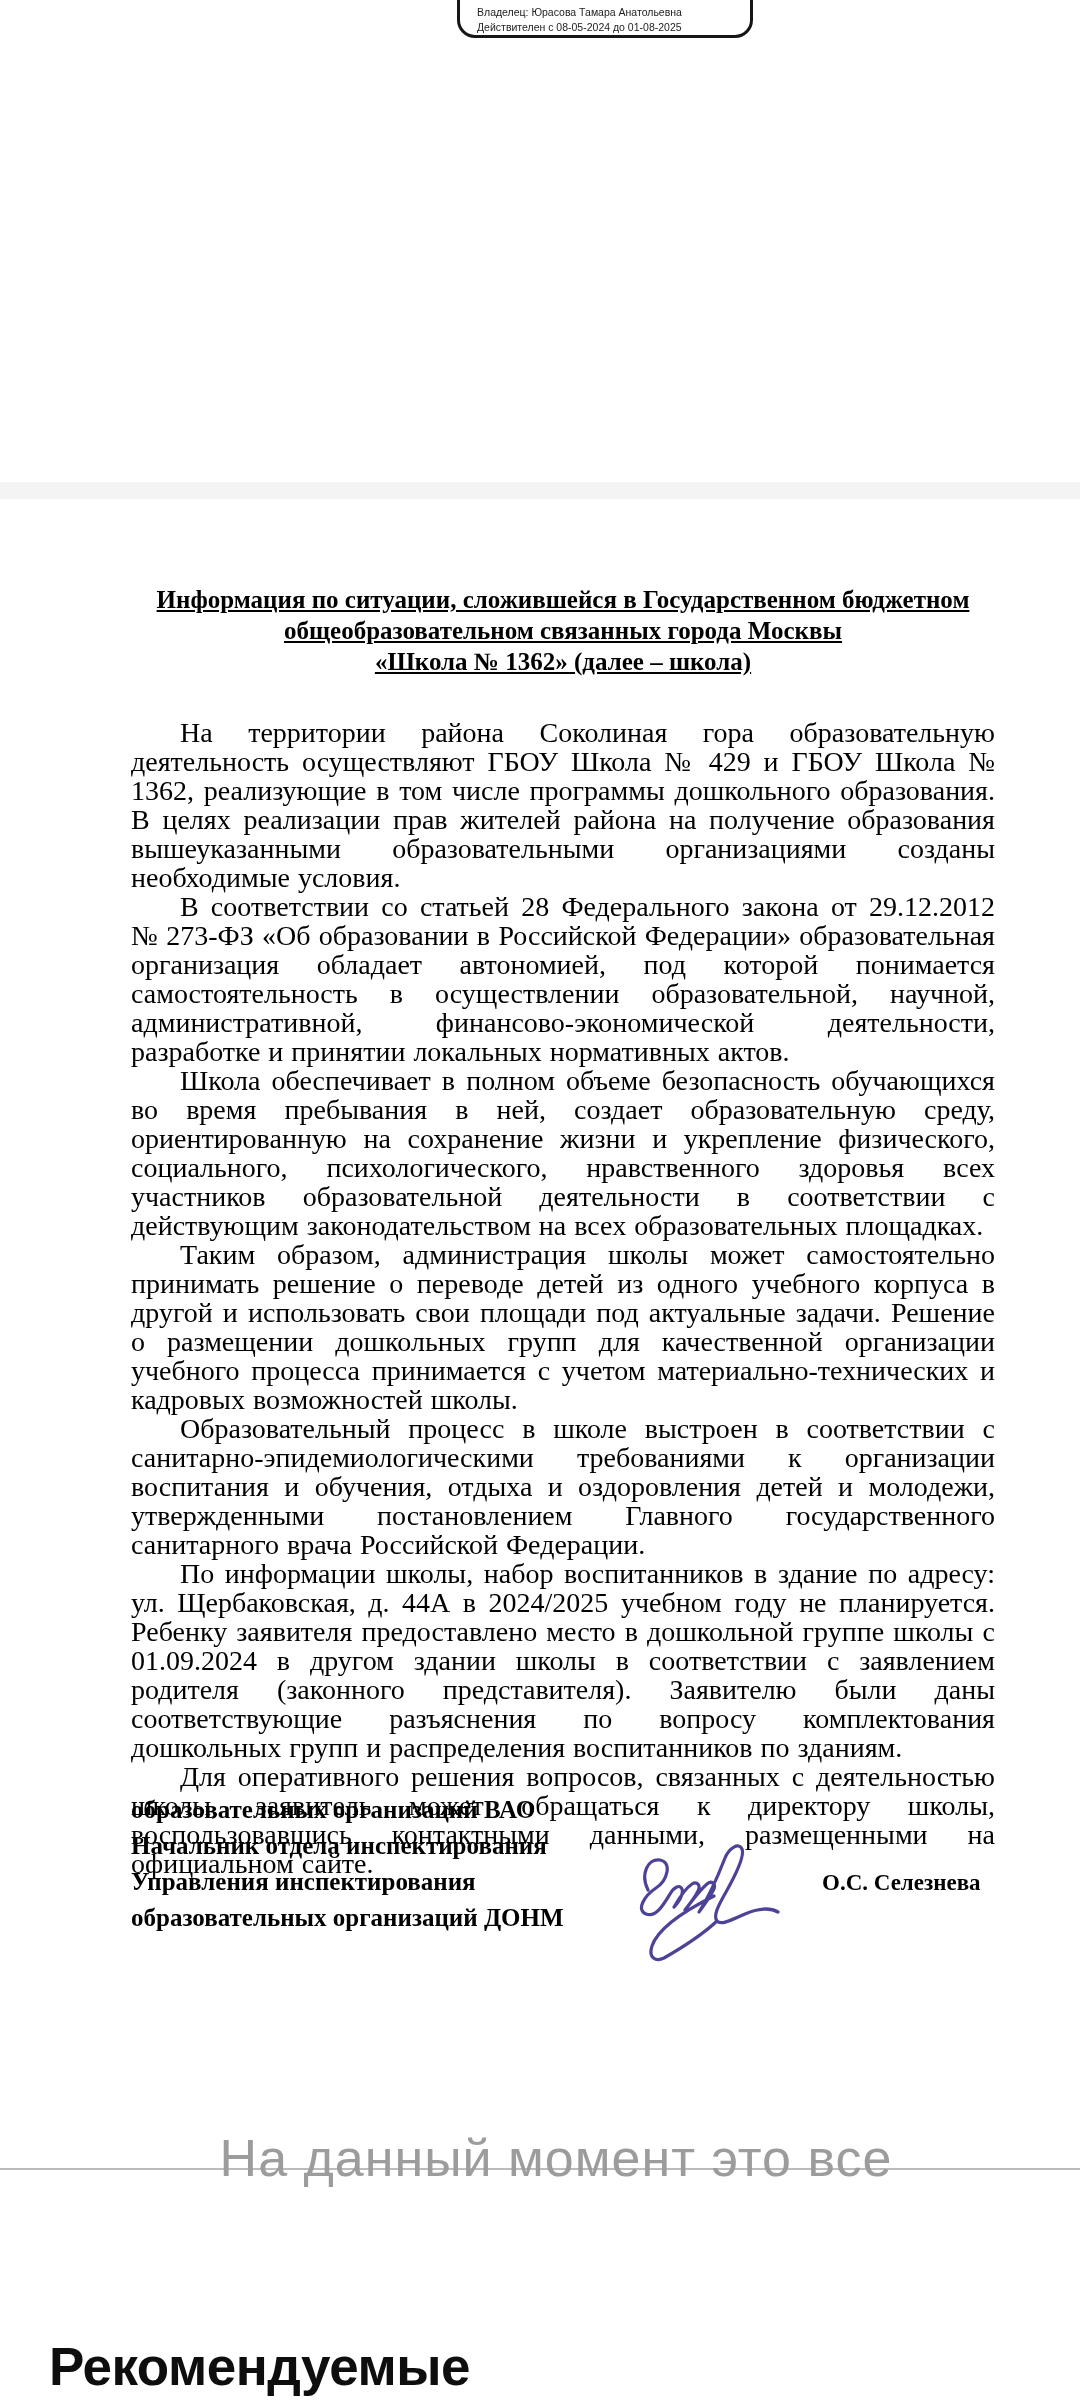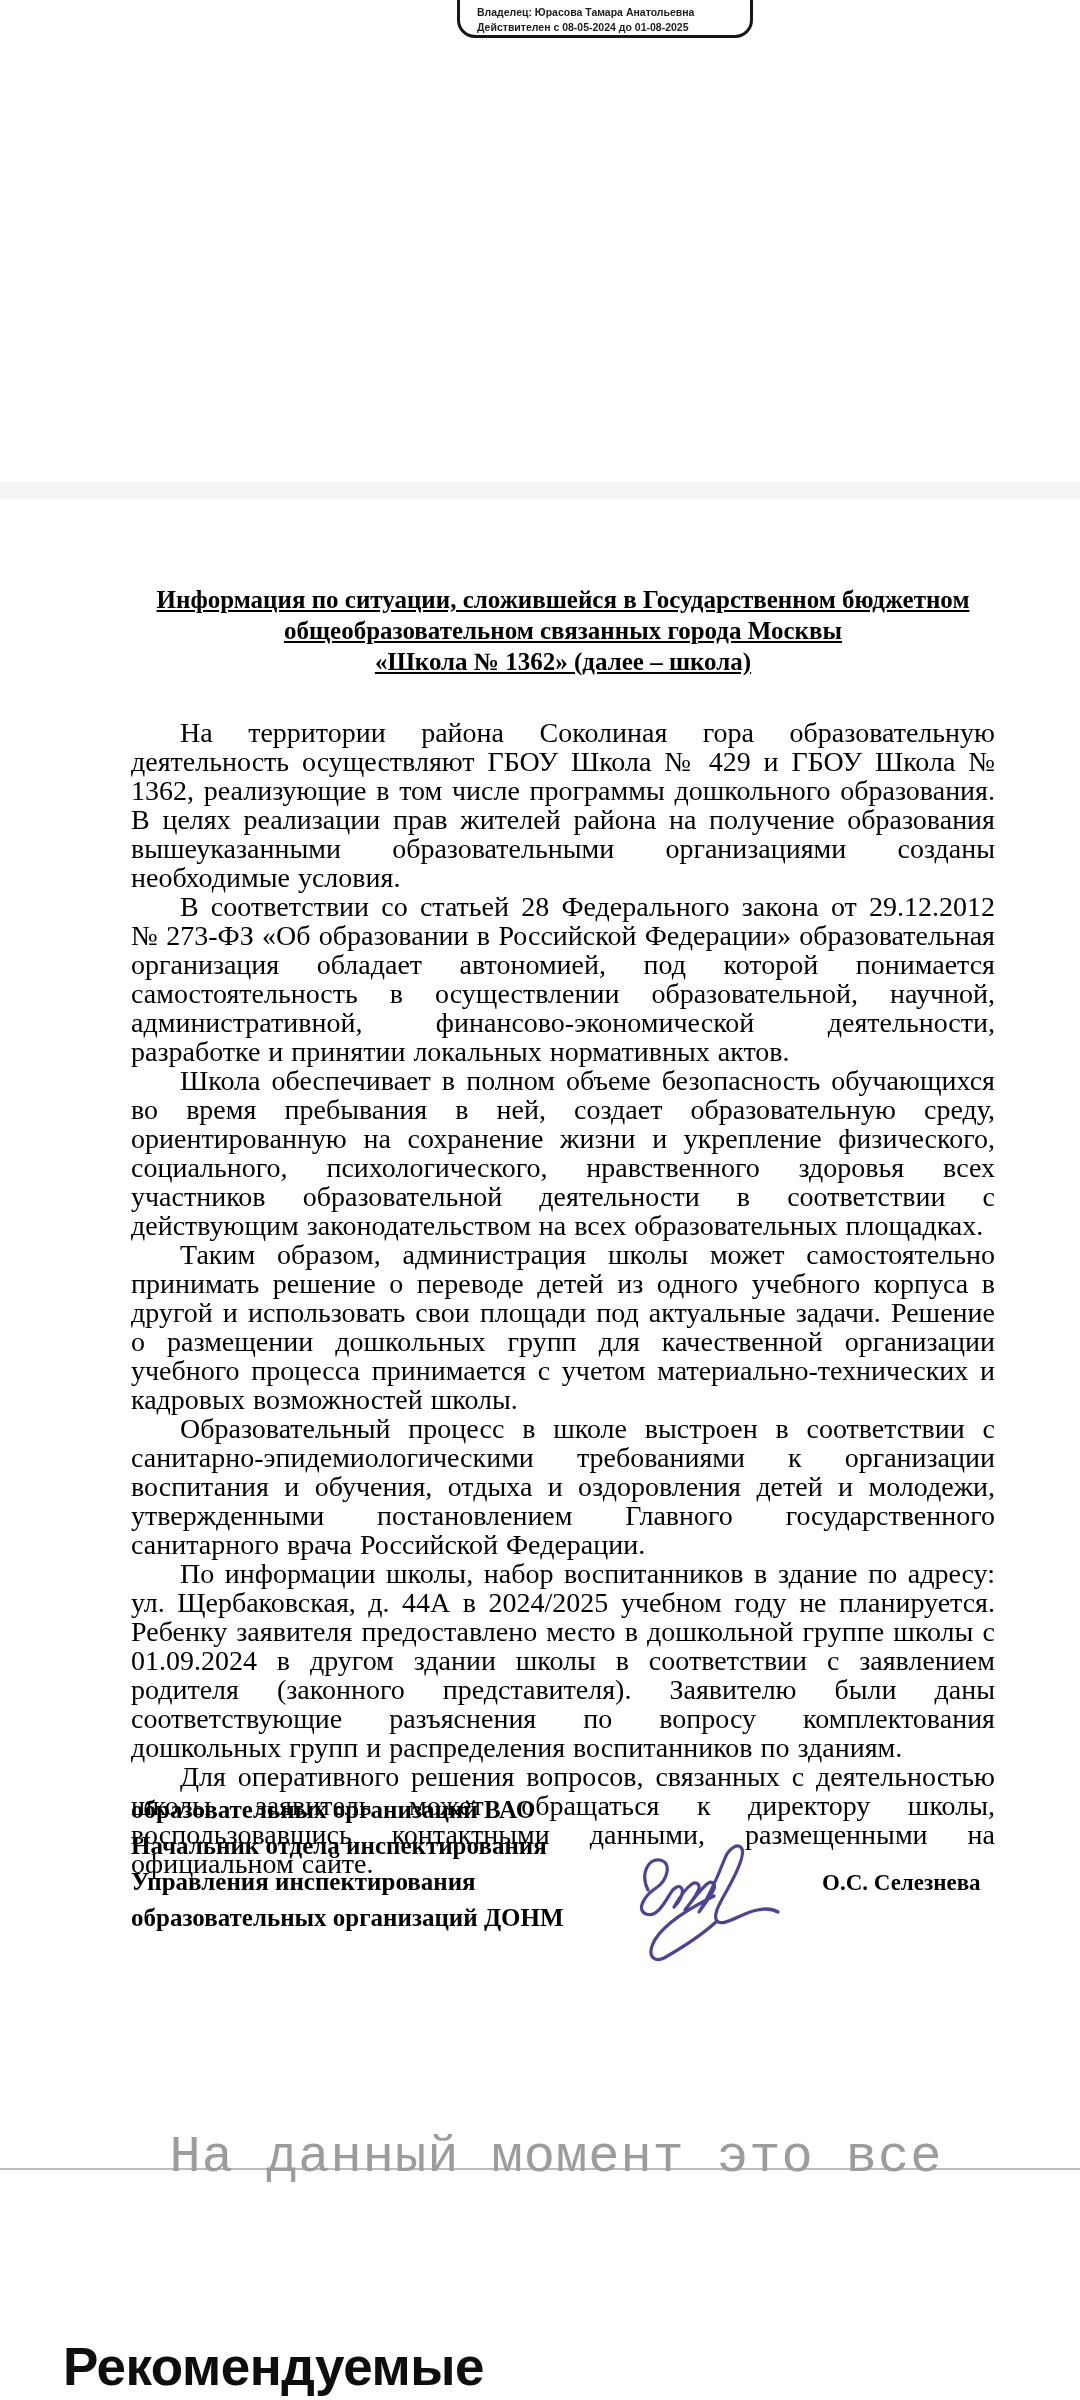--- a/index.html
+++ b/index.html
@@ -11,21 +11,21 @@
   }
 
   
   .cert-box {
     position:absolute; left:457px; top:-26px; width:296px; height:64px;
     border:3px solid #161616; border-radius:18px; background:#fff;
   }
   .cert-lines {
     position:absolute; left:17px; top:28px;
     font-family:"Liberation Sans", sans-serif;
-    font-size:10.5px; line-height:15px; font-weight:700; color:#1c1c1c;
+    font-size:10.5px; line-height:15px; font-weight:400; color:#1c1c1c;
     white-space:nowrap;
   }
 
   
   .page-gap {
     position:absolute; left:0; top:482px; width:1080px; height:17px;
     background:#f4f4f5;
   }
 
   
@@ -49,29 +49,29 @@
   }
 
   
   .end-line {
     position:absolute; left:0; top:2168px; width:1080px; height:2px;
     background:#bcbcbc;
   }
   .end-text {
     position:absolute; left:0; top:2130px; width:1080px;
     text-align:center;
-    font-family:Liberation Mono, monospace;
+    font-family:Liberation Sans, sans-serif;
     font-size:52px; line-height:56px; color:#9c9c9c; letter-spacing:1px;
     white-space:nowrap;
     padding-left:32px;
   }
 
   
   .rec-heading {
-    position:absolute; left:63px; top:2336px;
+    position:absolute; left:49px; top:2336px;
     font-family:"Liberation Sans", sans-serif;
     font-weight:700; font-size:53px; color:#0e0e0e; letter-spacing:-0.5px;
     white-space:nowrap;
   }
 </style>
 </head>
 <body>
 
 <div class="screen">
 

